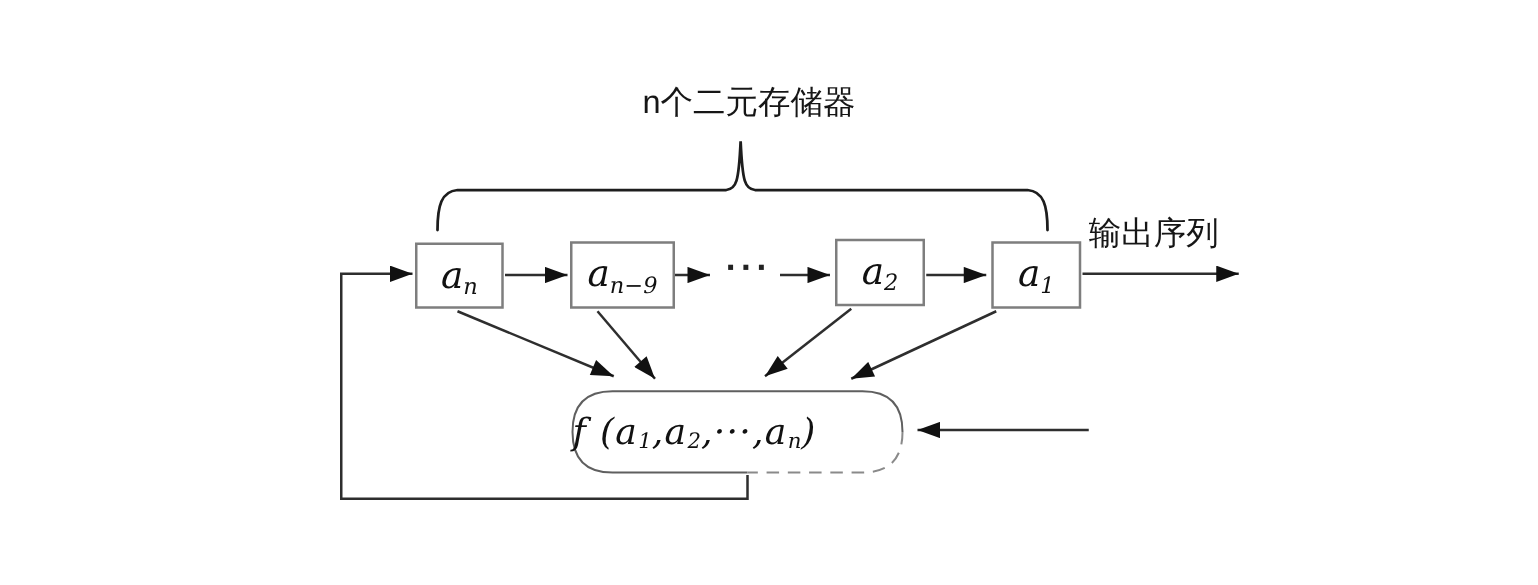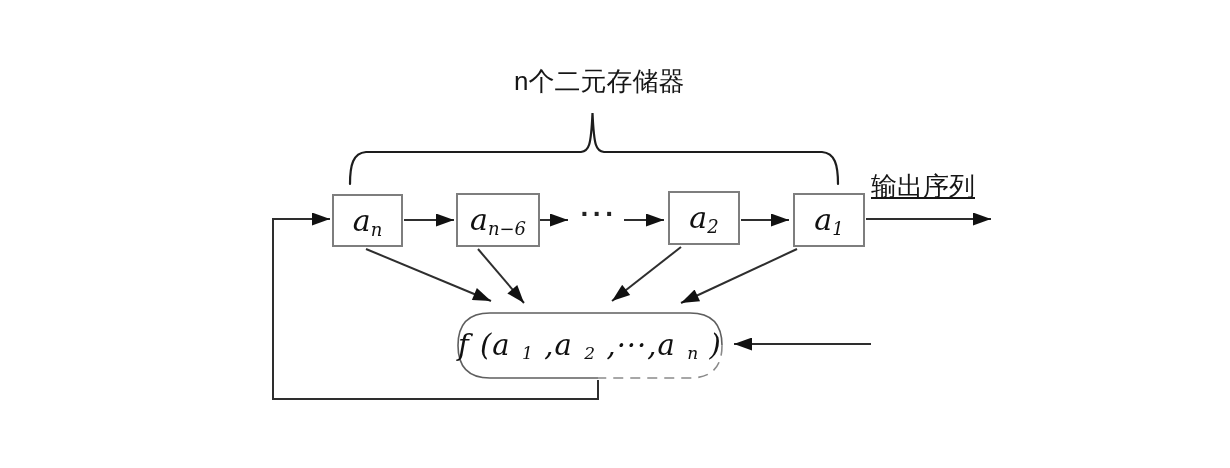--- a/index.html
+++ b/index.html
@@ -47,21 +47,21 @@
     top: 9px;
     line-height: 1;
   }
 
   .fn-label {
     position: absolute;
     left: 458px; top: 313px;
     width: 264px; height: 65px;
     display: flex;
     align-items: center;
-    justify-content: space-between;
+    justify-content: flex-start;
     white-space: nowrap;
   }
   .fn-label .math { font-size: 29px; letter-spacing: 1px; }
   .fn-label .msub { font-size: 17px; top: 8px; }
 
   .dots {
     position: absolute;
     left: 576px; top: 200px;
     width: 46px;
     text-align: center;
@@ -109,21 +109,21 @@
   </svg>
 
   <div class="cjk-label" style="left:514px; top:67px;">n个二元存储器</div>
 
   <div class="reg-box" style="left:332px; top:194px; width:71px; height:53px;">
     <span class="math">a</span>
       <span class="msub">n</span>
   </div>
   <div class="reg-box" style="left:456px; top:193px; width:84px; height:54px;">
     <span class="math">a</span>
-      <span class="msub">n−6</span>
+      <span class="msub">n−9</span>
   </div>
   <div class="reg-box" style="left:668px; top:191px; width:72px; height:54px;">
     <span class="math">a</span>
       <span class="msub">2</span>
   </div>
   <div class="reg-box" style="left:793px; top:193px; width:72px; height:54px;">
     <span class="math">a</span>
       <span class="msub">1</span>
   </div>
 
@@ -132,16 +132,16 @@
   <div class="fn-label">
     <span class="math">f (a</span>
       <span class="msub">1</span>
       <span class="math">,a</span>
       <span class="msub">2</span>
       <span class="math">,···,a</span>
       <span class="msub">n</span>
       <span class="math">)</span>
   </div>
 
-  <div class="cjk-label" style="left:871px; top:172px;text-decoration:underline;">输出序列</div>
+  <div class="cjk-label" style="left:871px; top:172px;">输出序列</div>
 
 
 </div>
 
 </body></html>

